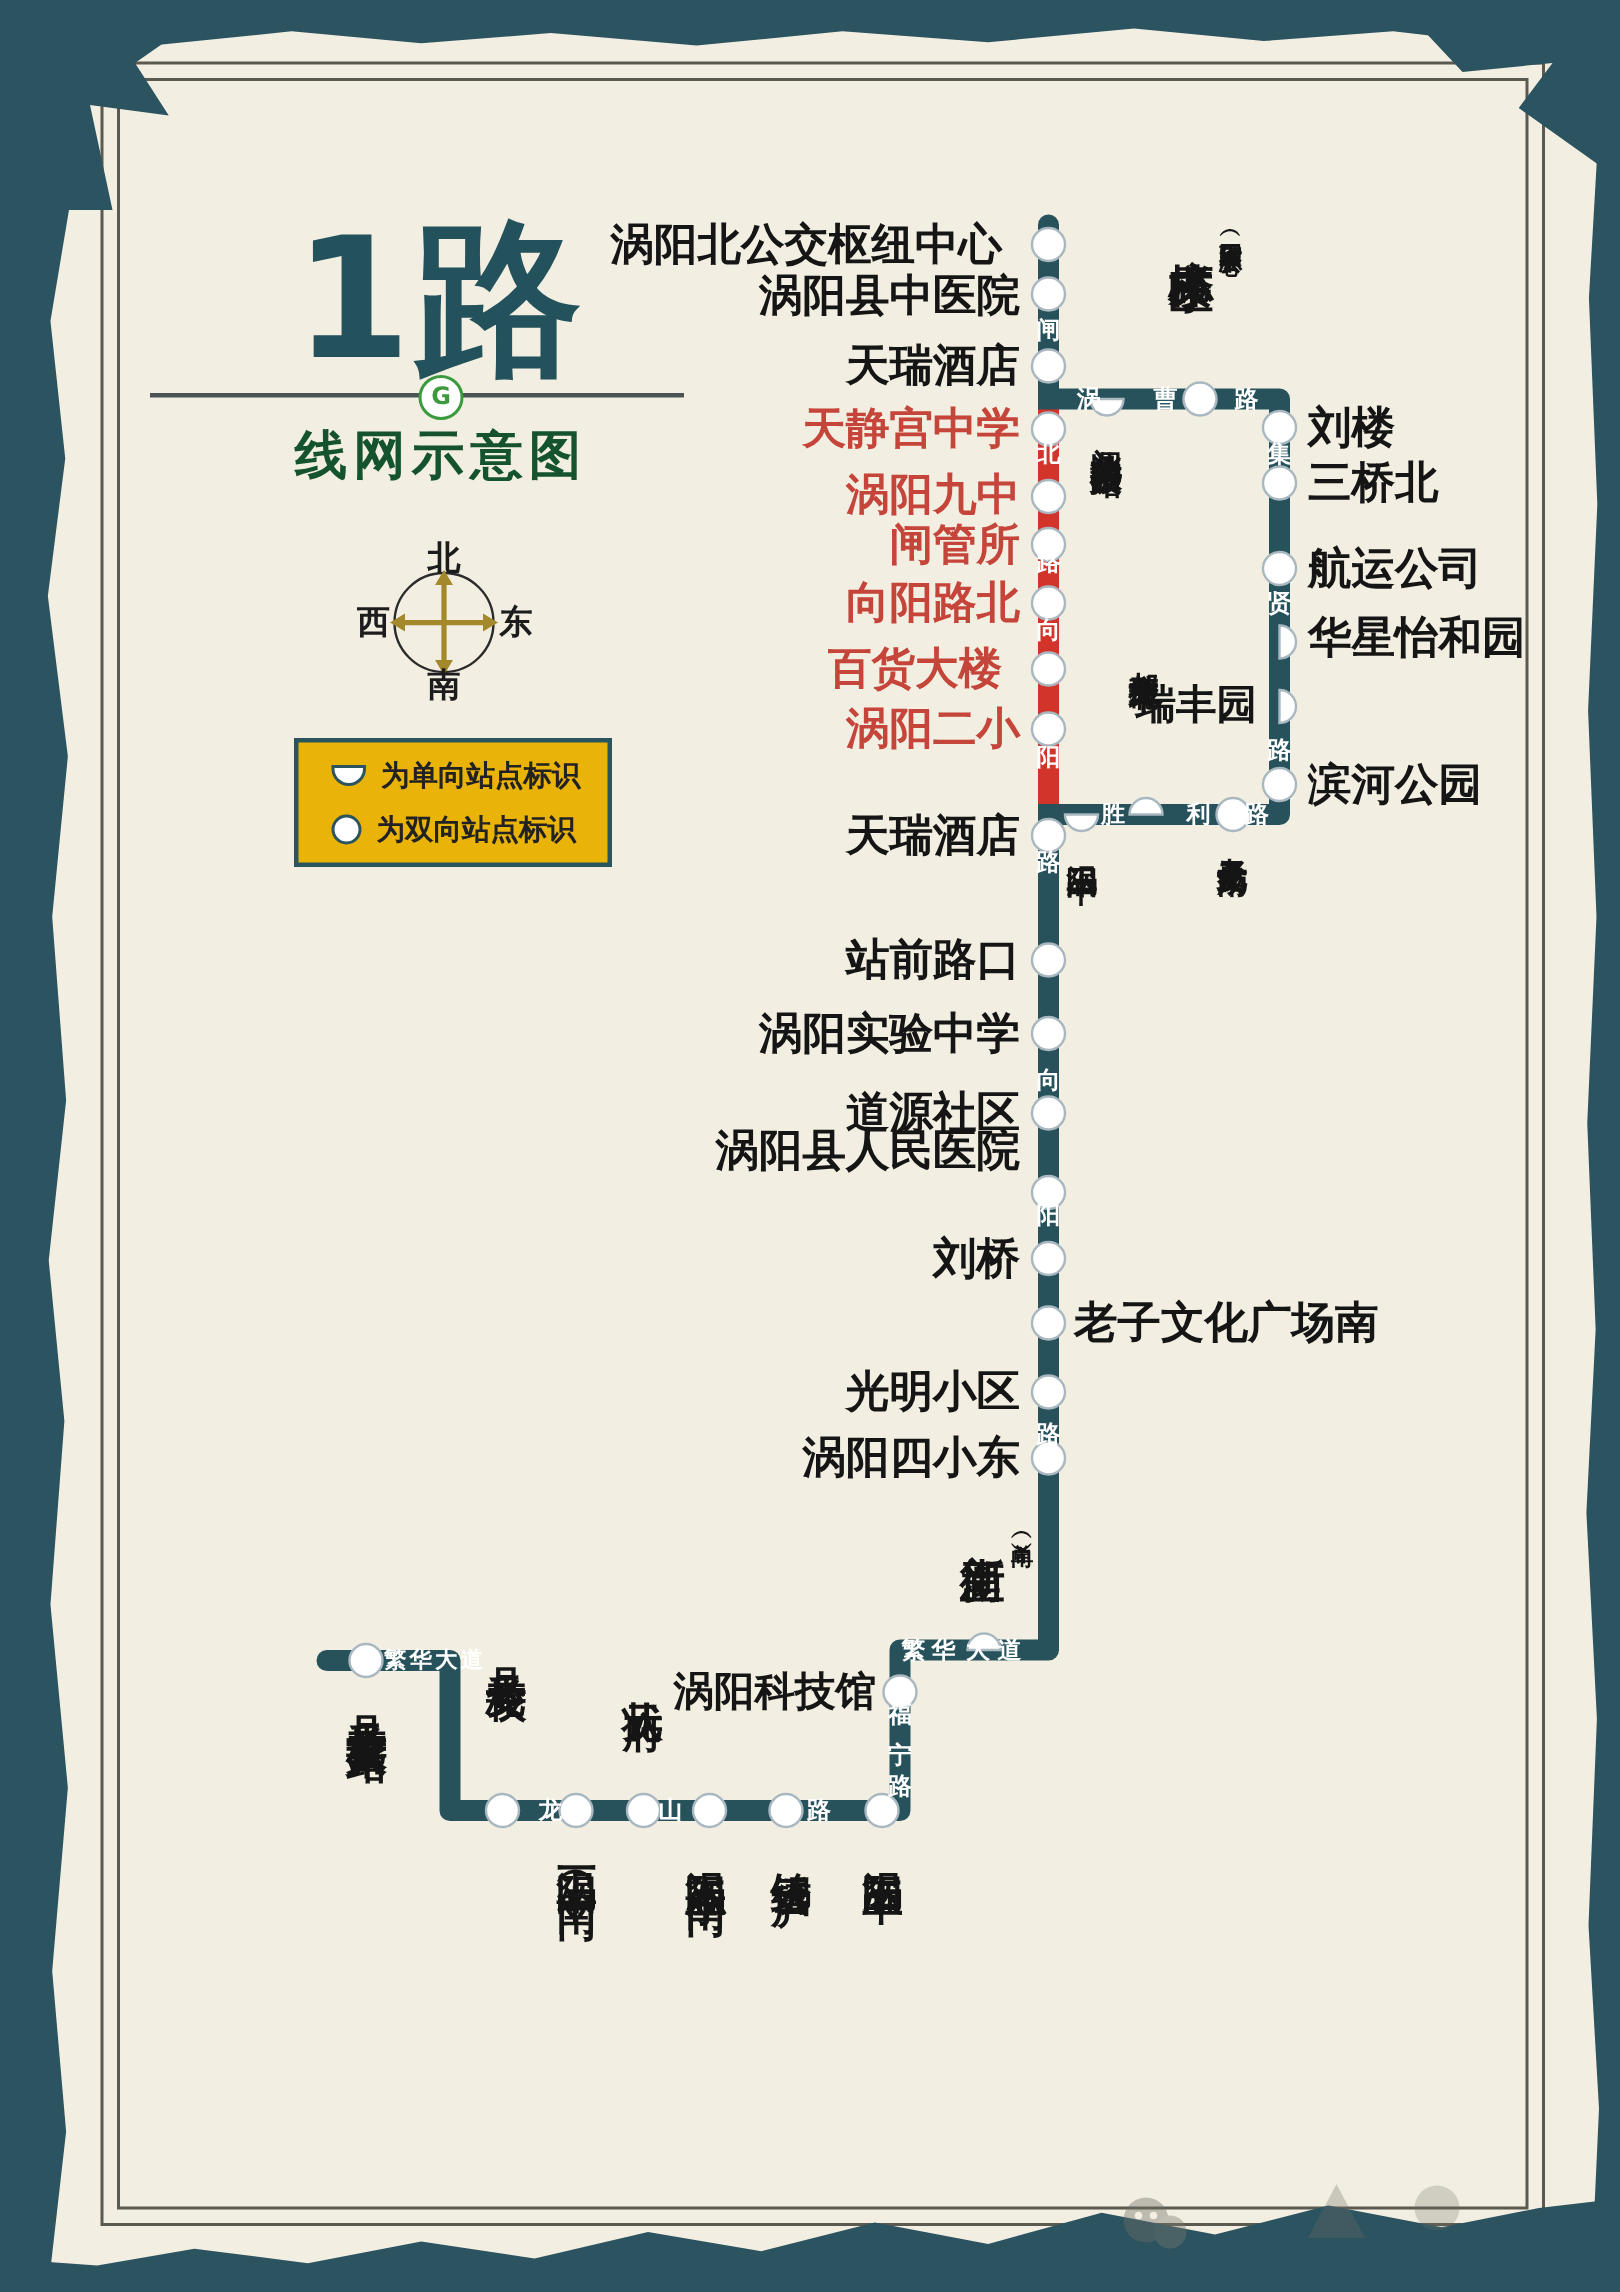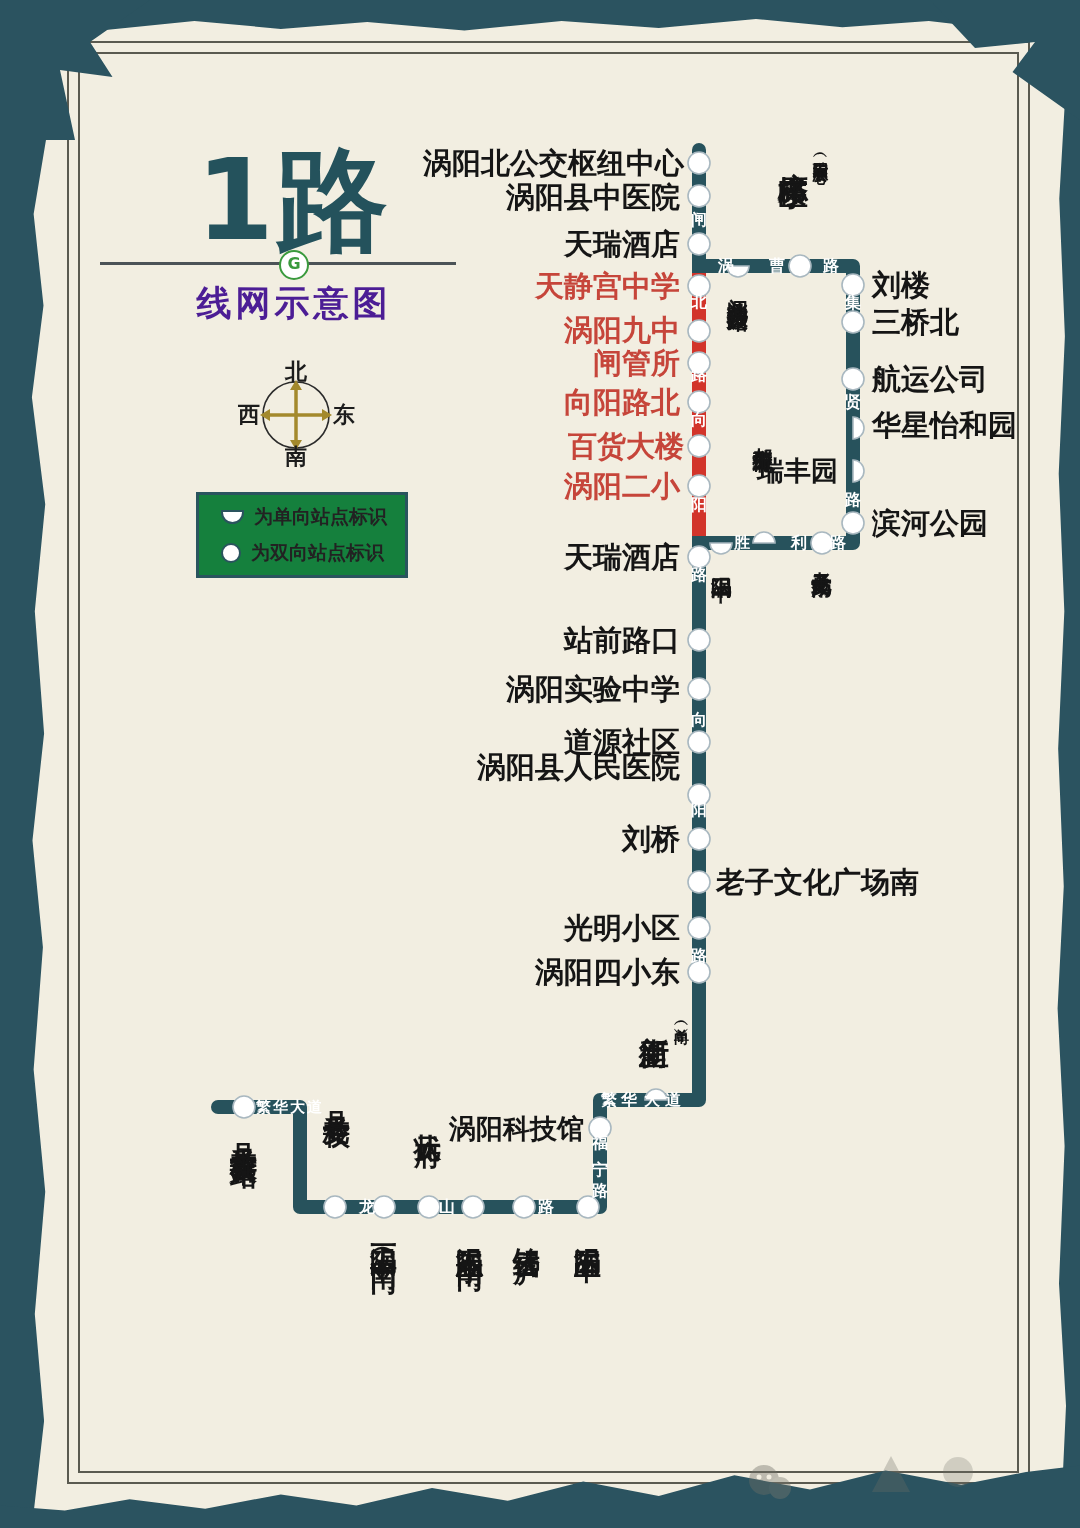--- a/index.html
+++ b/index.html
@@ -20,25 +20,25 @@
     clip-path:polygon(0 72%,6% 78%,12% 64%,19% 76%,26% 58%,33% 72%,40% 50%,47% 66%,54% 42%,61% 60%,68% 34%,75% 52%,82% 28%,89% 46%,95% 30%,100% 22%,100% 100%,0 100%);}
   .tear-corner-tl{left:0;top:0;width:150px;height:140px;
     clip-path:polygon(0 0,100% 0,60% 30%,75% 55%,40% 50%,50% 100%,0 100%);}
   .tear-corner-tr{left:930px;top:0;width:150px;height:120px;
     clip-path:polygon(0 0,100% 0,100% 100%,55% 60%,70% 35%,30% 40%);}
   
   .route-number{position:absolute;left:196px;top:144px;font-size:112px;line-height:1;font-weight:900;color:#24525c;letter-spacing:2px;z-index:5;}
   .title-rule{position:absolute;left:100px;top:262px;width:356px;height:3px;background:#4c5357;z-index:5;}
   .brand-g{position:absolute;left:279px;top:250px;width:26px;height:26px;border-radius:50%;background:#fff;
     border:2px solid #3a9a3d;color:#3a9a3d;font-size:16px;font-weight:900;text-align:center;line-height:24px;z-index:6;}
-  .subtitle{position:absolute;left:294px;top:280px;transform:translateX(-50%);font-size:35px;font-weight:800;color:#4c1d95;letter-spacing:4px;white-space:nowrap;z-index:5;}
+  .subtitle{position:absolute;left:294px;top:280px;transform:translateX(-50%);font-size:35px;font-weight:800;color:#14532d;letter-spacing:4px;white-space:nowrap;z-index:5;}
   
   .compass-label{position:absolute;transform:translate(-50%,-50%);font-size:22px;font-weight:800;color:#1c1c1c;z-index:5;}
   
-  .legend{position:absolute;left:196px;top:492px;width:212px;height:86px;background:#15803d;border:3px solid #2a545e;z-index:5;
+  .legend{position:absolute;left:196px;top:492px;width:212px;height:86px;background:#eab308;border:3px solid #2a545e;z-index:5;
     display:flex;flex-direction:column;justify-content:center;gap:10px;padding-left:22px;box-sizing:border-box;}
   .legend-row{display:flex;align-items:center;gap:10px;}
   .icon-half{width:19px;height:10px;border:2.5px solid #2a545e;border-radius:0 0 19px 19px;background:#fff;}
   .icon-circle{width:16px;height:16px;border:2.5px solid #2a545e;border-radius:50%;background:#fff;}
   .legend-text{font-size:19px;font-weight:600;color:#222;white-space:nowrap;}
   
   svg.route{position:absolute;left:0;top:0;z-index:10;}
   
   .hlabel{position:absolute;transform:translateY(-50%);font-size:29px;font-weight:700;color:#151515;white-space:nowrap;z-index:20;line-height:1;}
   .hlabel.red{color:#c6453a;}
@@ -158,29 +158,29 @@
   <span class="rchar" style="left:652px;top:1100px;">大</span>
   <span class="rchar" style="left:673px;top:1100px;">道</span>
   <span class="rchar" style="left:600px;top:1143px;">福</span>
   <span class="rchar" style="left:600px;top:1170px;">宁</span>
   <span class="rchar" style="left:600px;top:1191px;">路</span>
   <span class="rchar" style="left:367px;top:1207px;">龙</span>
   <span class="rchar" style="left:447px;top:1207px;">山</span>
   <span class="rchar" style="left:546px;top:1207px;">路</span>
   <span class="rstring" style="left:256px;top:1107px;">繁华大道</span>
 
-  <div class="hlabel right-align" style="right:396px;top:163px;">涡阳北公交枢纽中心</div>
+  <div class="hlabel right-align" style="right:412px;top:163px;">涡阳北公交枢纽中心</div>
   <div class="hlabel right-align" style="right:400px;top:197px;">涡阳县中医院</div>
   <div class="hlabel right-align" style="right:400px;top:244px;">天瑞酒店</div>
 
   <div class="hlabel red right-align" style="right:400px;top:286px;">天静宫中学</div>
   <div class="hlabel red right-align" style="right:400px;top:330px;">涡阳九中</div>
   <div class="hlabel red right-align" style="right:400px;top:363px;">闸管所</div>
   <div class="hlabel red right-align" style="right:400px;top:402px;">向阳路北</div>
-  <div class="hlabel red right-align" style="right:396px;top:446px;">百货大楼</div>
+  <div class="hlabel red right-align" style="right:412px;top:446px;">百货大楼</div>
   <div class="hlabel red right-align" style="right:400px;top:486px;">涡阳二小</div>
 
   <div class="hlabel right-align" style="right:400px;top:557px;">天瑞酒店</div>
   <div class="hlabel right-align" style="right:400px;top:640px;">站前路口</div>
   <div class="hlabel right-align" style="right:400px;top:689px;">涡阳实验中学</div>
   <div class="hlabel right-align" style="right:400px;top:742px;">道源社区</div>
   <div class="hlabel right-align" style="right:400px;top:767px;">涡阳县人民医院</div>
   <div class="hlabel right-align" style="right:400px;top:839px;">刘桥</div>
   <div class="hlabel" style="left:716px;top:882px;">老子文化广场南</div>
   <div class="hlabel right-align" style="right:400px;top:928px;">光明小区</div>

